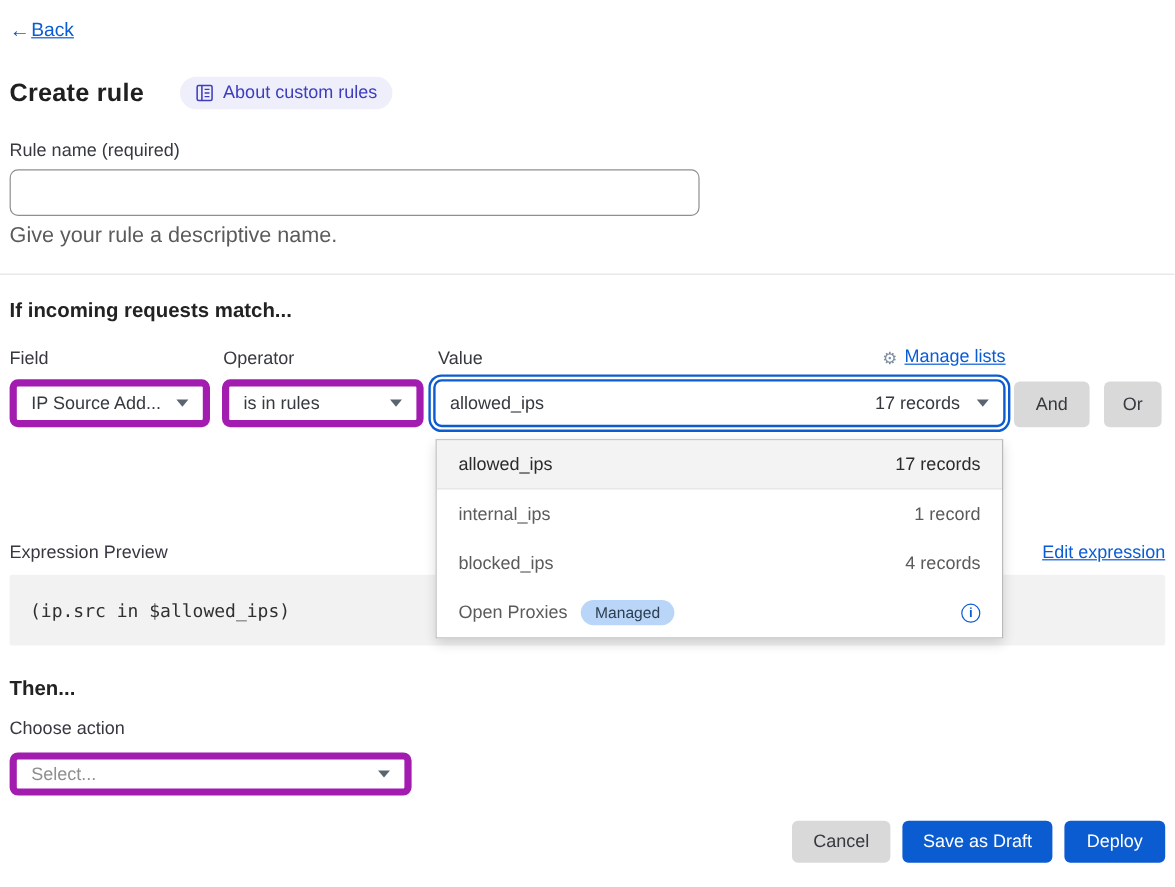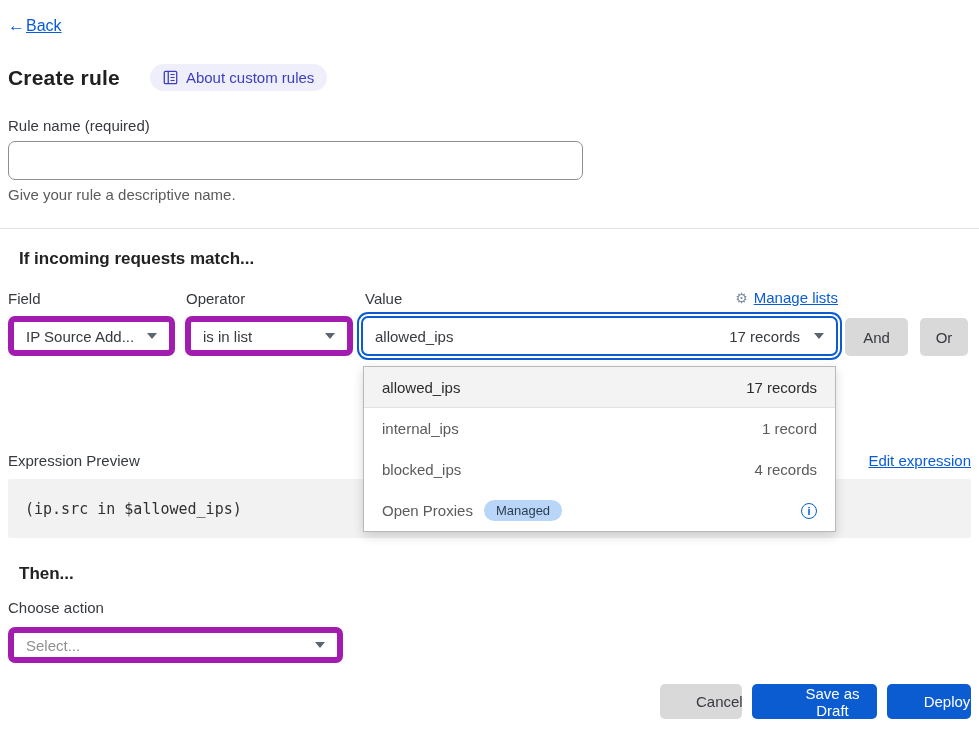--- a/index.html
+++ b/index.html
@@ -19,25 +19,25 @@
   .about-pill { display: inline-flex; align-items: center; gap: 8px; background: #efeffb; color: #3d3dbe;
     border-radius: 14px; padding: 5px 13px; font-size: 15px; cursor: pointer; }
   .about-pill svg { display: block; }
 
   
   .field-label { position: absolute; font-size: 15px; color: #36393f; }
   .rule-name-label { left: 8px; top: 117px; }
   .rule-name-input { position: absolute; left: 8px; top: 141px; width: 575px; height: 39px;
     border: 1px solid #8f8f8f; border-radius: 7px; background: #fff; font-size: 15px; padding: 0 12px;
     font-family: "Liberation Sans", sans-serif; }
-  .helper-text { position: absolute; left: 8px; top: 186px; font-size: 15px; color: #5b5b5b; }
+  .helper-text { position: absolute; left: 8px; top: 186px; font-size: 18px; color: #5b5b5b; }
 
   .divider { position: absolute; left: 0; right: 0; top: 228px; height: 1px; background: #e3e3e3; }
 
-  .section-heading { position: absolute; left: 8px; font-size: 17px; font-weight: 700; color: #222; margin-left: 11px; }
+  .section-heading { position: absolute; left: 8px; font-size: 17px; font-weight: 700; color: #222; }
   .match-heading { top: 249px; }
   .then-heading { top: 564px; }
 
   .col-label { position: absolute; top: 290px; font-size: 15px; color: #36393f; }
   .label-field { left: 8px; }
   .label-operator { left: 186px; }
   .label-value { left: 365px; }
 
   .manage-lists { position: absolute; top: 289px; right: 141px; display: inline-flex; align-items: center;
     gap: 6px; font-size: 15px; cursor: pointer; }
@@ -83,21 +83,21 @@
   .expr-block { position: absolute; left: 8px; right: 8px; top: 479px; height: 59px; background: #f2f2f2;
     border-radius: 2px; display: flex; align-items: center; padding-left: 17px; z-index: 1; }
   .expr-code { font-family: "DejaVu Sans Mono", monospace; font-size: 15px; color: #303030; }
 
   
   .action-label { left: 8px; top: 599px; }
   .select-action { top: 627px; left: 8px; width: 335px; height: 36px; gap: 45px; }
 
   
   .footer-btn { position: absolute; top: 684px; height: 35px; border: none; border-radius: 5px;
-    font-size: 15px; cursor: pointer; font-family: "Liberation Sans", sans-serif; padding-left: 36px; }
+    font-size: 15px; cursor: pointer; font-family: "Liberation Sans", sans-serif; }
   .btn-cancel { left: 660px; width: 82px; background: #d9d9d9; color: #36393f; }
   .btn-save { left: 752px; width: 125px; background: #0b5cd1; color: #ffffff; }
   .btn-deploy { left: 887px; width: 84px; background: #0b5cd1; color: #ffffff; }
 </style>
 </head>
 <body>
 
 <div class="page">
 
   <a class="back-link">
@@ -137,21 +137,21 @@
     <span class="gear">⚙</span>
     <span class="link-text">Manage lists</span>
   </span>
 
   <div class="select select-field">
     <span>IP Source Add...</span>
     <span class="chevron"></span>
   </div>
 
   <div class="select select-operator">
-    <span>is in list</span>
+    <span>is in rules</span>
     <span class="chevron"></span>
   </div>
 
   <div class="select select-value">
     <span>allowed_ips</span>
     <span class="right-group">
       <span>17 records</span>
       <span class="chevron"></span>
     </span>
   </div>

